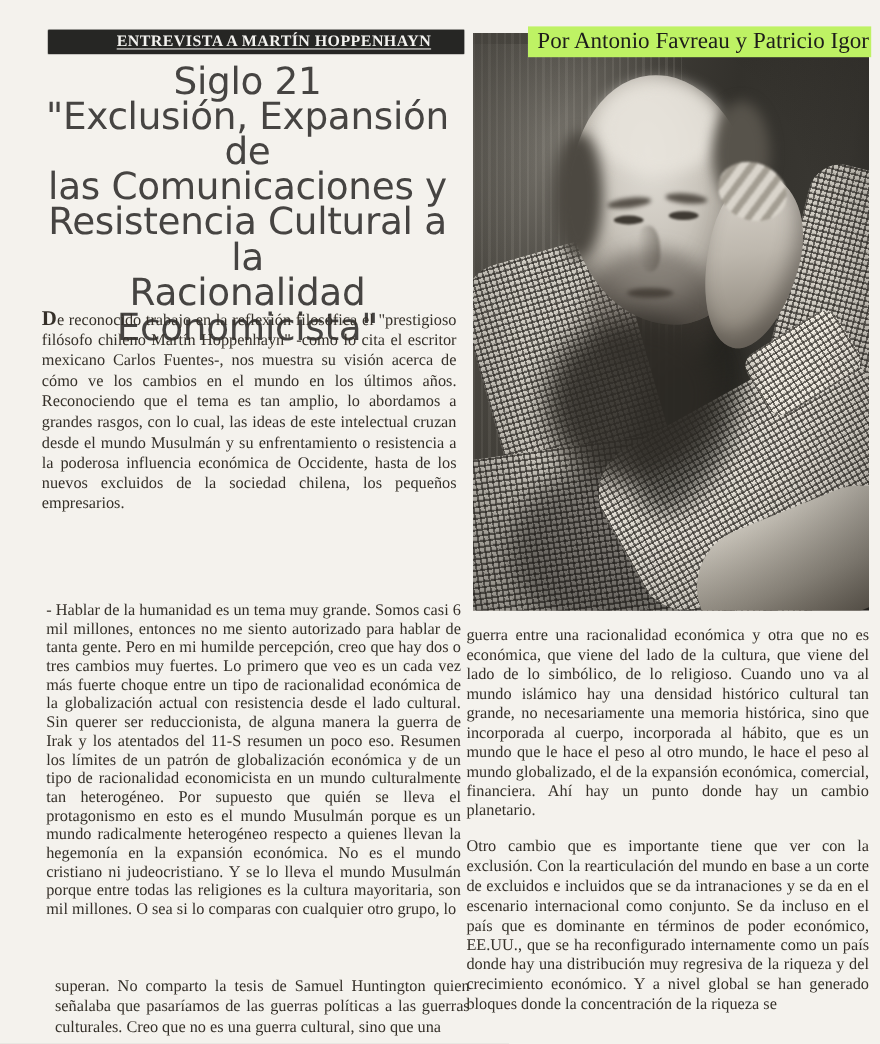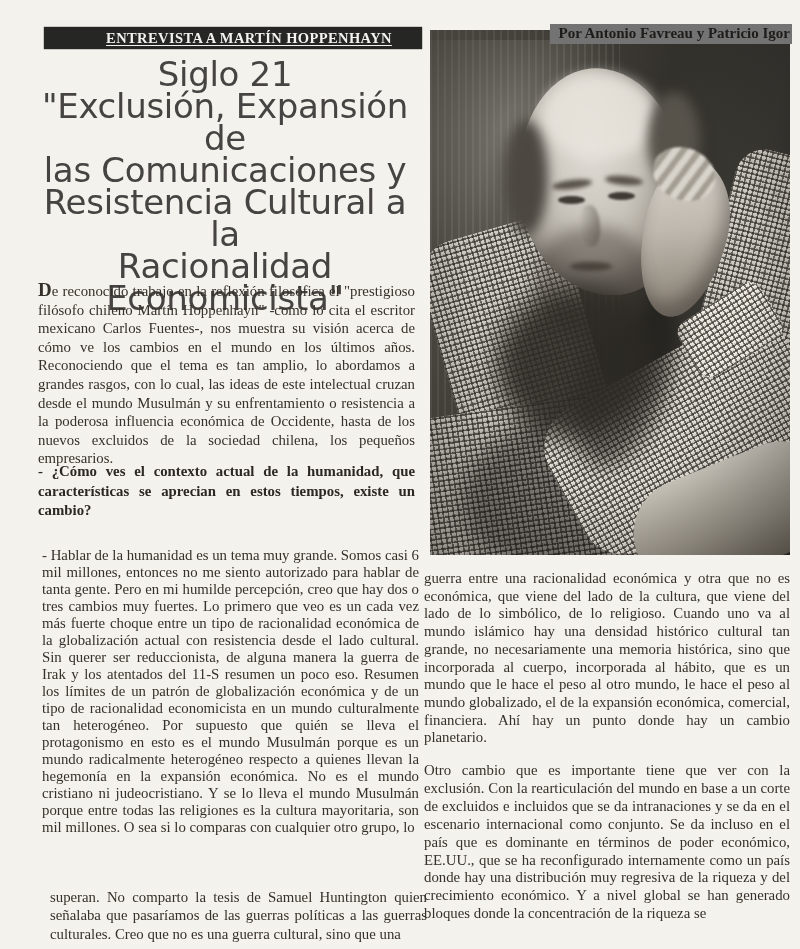--- a/index.html
+++ b/index.html
@@ -24,24 +24,24 @@
     font-weight:bold;
     font-size:14.5px;
     letter-spacing:.4px;
     text-decoration:underline;
     text-underline-offset:2px;
     text-decoration-thickness:1px;
     white-space:nowrap;
   }
   .byline{
     position:absolute;top:24px;right:8px;
-    background:#737373;
+    background:#bef264;
     padding:1px 2px 2px 8px;
-    font-weight:bold;
-    font-size:15px;
+    font-weight:normal;
+    font-size:21px;
     color:#1d1c1a;
     z-index:5;
     white-space:nowrap;
   }
   
   .title{
     position:absolute;left:28px;top:58px;width:394px;
     text-align:center;
     font-family:"DejaVu Sans", sans-serif;
     font-size:34px;
@@ -170,21 +170,20 @@
     <div class="ph-mouth"></div>
     <div class="ph-stubble"></div>
     <div class="ph-beard-shadow"></div>
     <div class="ph-hand"></div>
     <div class="ph-fingers"></div>
     <div class="ph-vignette"></div>
   </div>
 
   <p class="para intro" style="margin:0;">De reconocido trabajo en la reflexión filosófica el "prestigioso filósofo chileno Martín Hoppenhayn" -como lo cita el escritor mexicano Carlos Fuentes-, nos muestra su visión acerca de cómo ve los cambios en el mundo en los últimos años. Reconociendo que el tema es tan amplio, lo abordamos a grandes rasgos, con lo cual, las ideas de este intelectual cruzan desde el mundo Musulmán y su enfrentamiento o resistencia a la poderosa influencia económica de Occidente, hasta de los nuevos excluidos de la sociedad chilena, los pequeños empresarios.</p>
 
-  <p class="para question" style="margin:0;">- ¿Cómo ves el contexto actual de la humanidad, que características se aprecian en estos tiempos, existe un cambio?</p>
 
   <p class="para ans1" style="margin:0;">- Hablar de la humanidad es un tema muy grande. Somos casi 6 mil millones, entonces no me siento autorizado para hablar de tanta gente. Pero en mi humilde percepción, creo que hay dos o tres cambios muy fuertes. Lo primero que veo es un cada vez más fuerte choque entre un tipo de racionalidad económica de la globalización actual con resistencia desde el lado cultural. Sin querer ser reduccionista, de alguna manera la guerra de Irak y los atentados del 11-S resumen un poco eso. Resumen los límites de un patrón de globalización económica y de un tipo de racionalidad economicista en un mundo culturalmente tan heterogéneo. Por supuesto que quién se lleva el protagonismo en esto es el mundo Musulmán porque es un mundo radicalmente heterogéneo respecto a quienes llevan la hegemonía en la expansión económica. No es el mundo cristiano ni judeocristiano. Y se lo lleva el mundo Musulmán porque entre todas las religiones es la cultura mayoritaria, son mil millones. O sea si lo comparas con cualquier otro grupo, lo</p>
 
   <p class="para ans2" style="margin:12px;">superan. No comparto la tesis de Samuel Huntington quien señalaba que pasaríamos de las guerras políticas a las guerras culturales. Creo que no es una guerra cultural, sino que una</p>
 
   <p class="para c2p1" style="margin:0;">guerra entre una racionalidad económica y otra que no es económica, que viene del lado de la cultura, que viene del lado de lo simbólico, de lo religioso. Cuando uno va al mundo islámico hay una densidad histórico cultural tan grande, no necesariamente una memoria histórica, sino que incorporada al cuerpo, incorporada al hábito, que es un mundo que le hace el peso al otro mundo, le hace el peso al mundo globalizado, el de la expansión económica, comercial, financiera. Ahí hay un punto donde hay un cambio planetario.</p>
 
   <p class="para c2p2" style="margin:0;">Otro cambio que es importante tiene que ver con la exclusión. Con la rearticulación del mundo en base a un corte de excluidos e incluidos que se da intranaciones y se da en el escenario internacional como conjunto. Se da incluso en el país que es dominante en términos de poder económico, EE.UU., que se ha reconfigurado internamente como un país donde hay una distribución muy regresiva de la riqueza y del crecimiento económico. Y a nivel global se han generado bloques donde la concentración de la riqueza se</p>
 
 </div>

